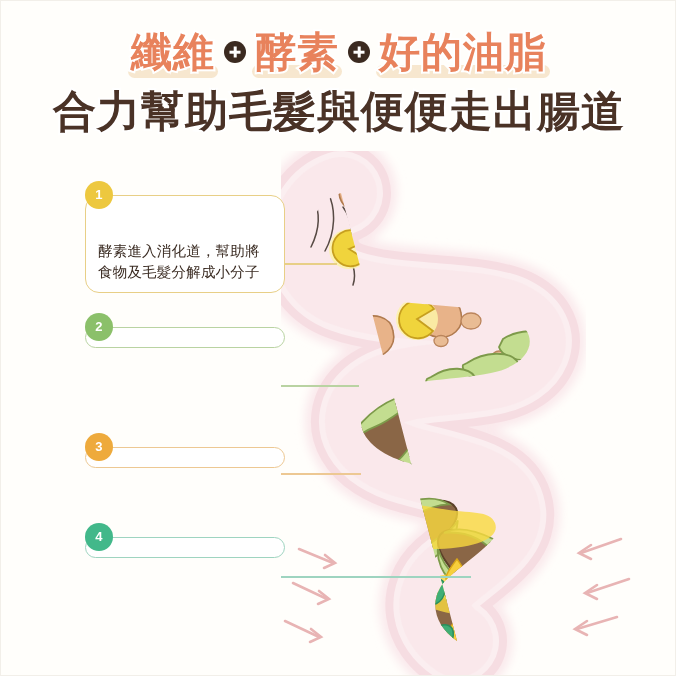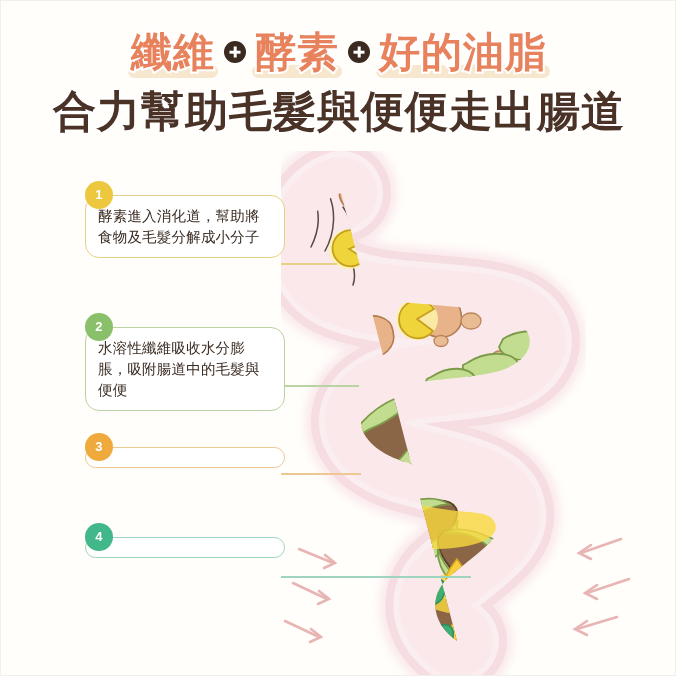--- a/index.html
+++ b/index.html
@@ -81,21 +81,21 @@
     box-sizing:border-box;
     background:#ffffff;
     border-radius:14px;
     padding:10px 12px 9px 12px;
     font-size:14.5px;
     line-height:21px;
     color:#3a2b22;
     letter-spacing:0.2px;
     z-index:6;
   }
-  .callout .txt{display:block;}
+  .callout .txt{display:block;margin-top:35px;}
   .badge{
     position:absolute;
     left:-1px;top:-15px;
     width:28px;height:28px;
     border-radius:50%;
     color:#fff;
     font-size:13px;
     font-weight:bold;
     line-height:28px;
     text-align:center;
@@ -328,21 +328,20 @@
   </svg>
   </div>
 
   <div class="callout" id="box1">
     <div class="badge">1</div>
     <span class="txt">酵素進入消化道，幫助將食物及毛髮分解成小分子</span>
   </div>
 
   <div class="callout" id="box2">
     <div class="badge">2</div>
-    <span class="txt">水溶性纖維吸收水分膨脹，吸附腸道中的毛髮與便便</span>
   </div>
 
   <div class="callout" id="box3">
     <div class="badge">3</div>
   </div>
 
   <div class="callout" id="box4">
     <div class="badge">4</div>
   </div>
 

